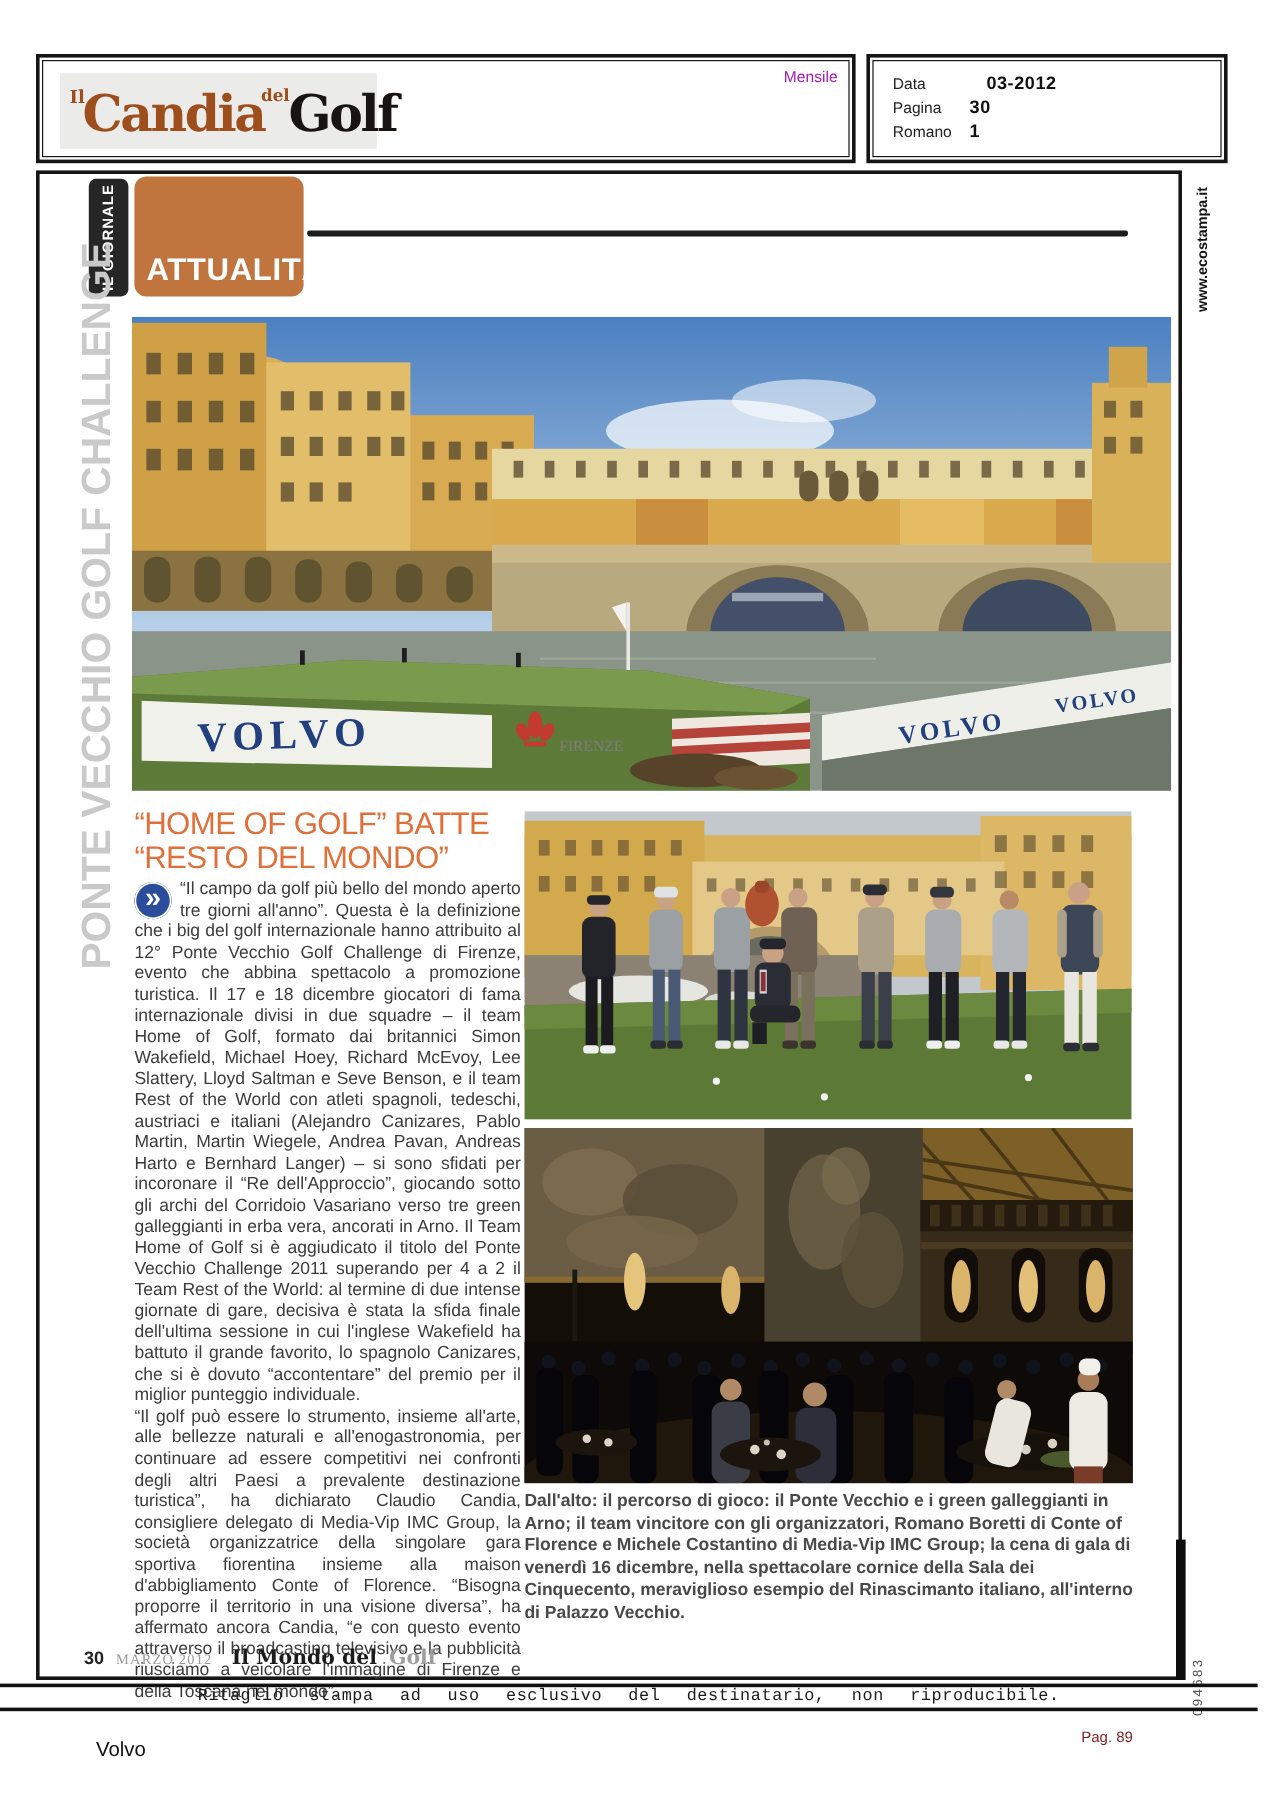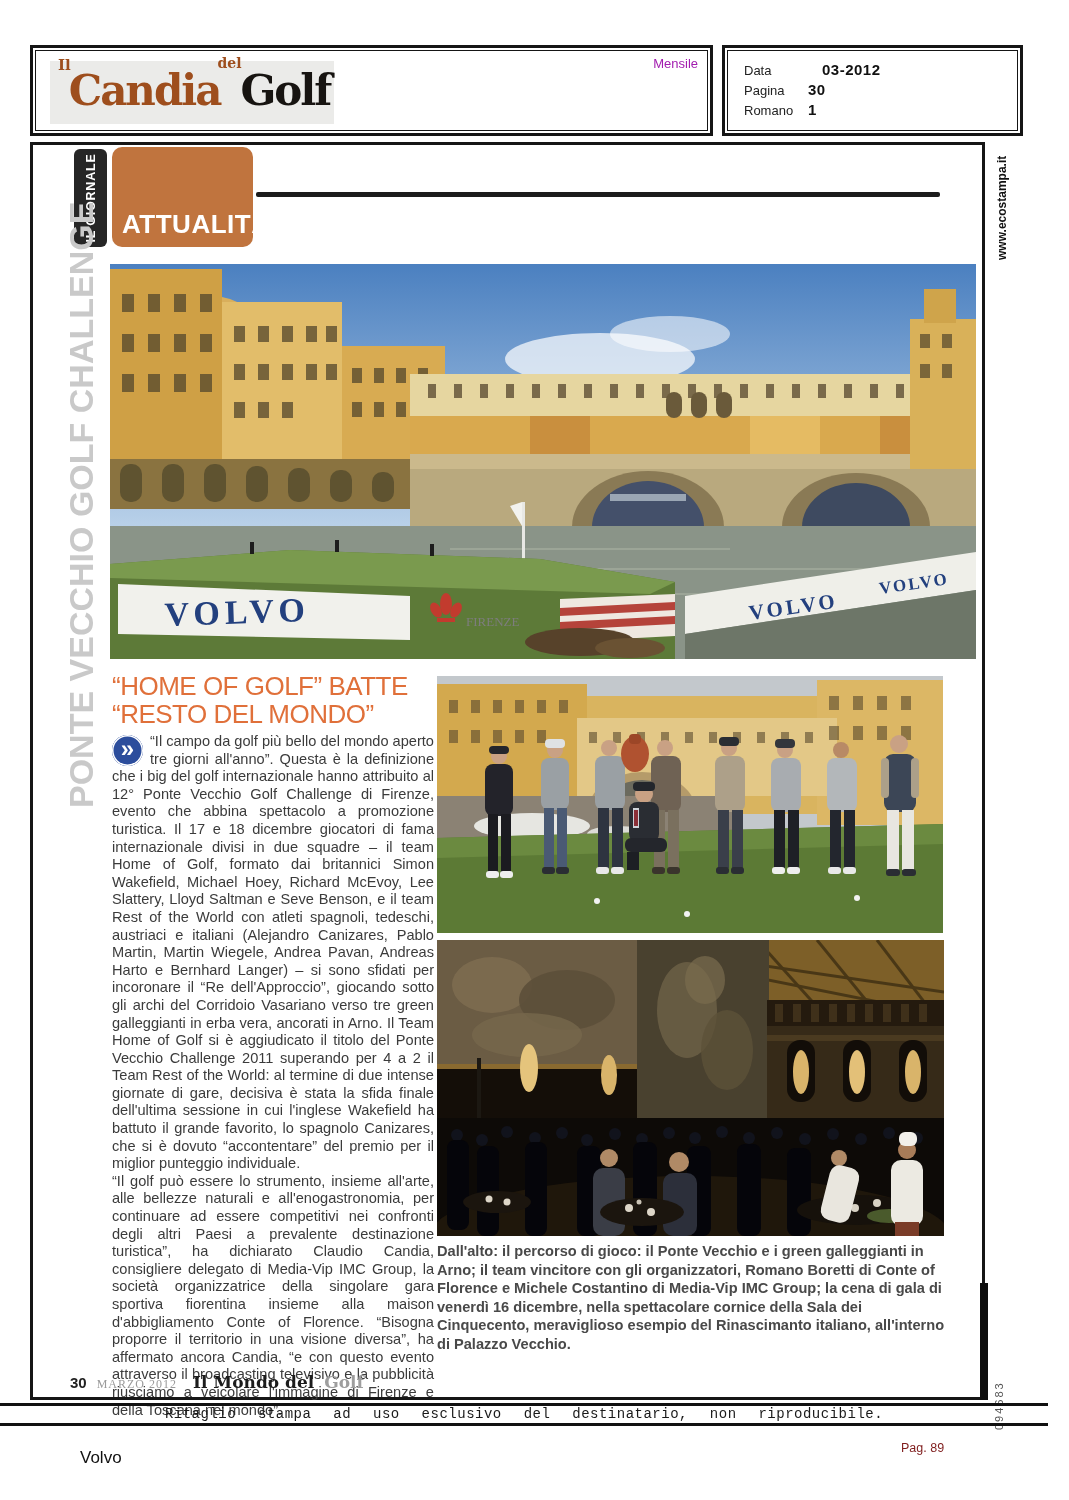--- a/index.html
+++ b/index.html
@@ -8,22 +8,22 @@
     position:relative; width:1069px; height:1500px; background:#ffffff;
     font-family:"Liberation Sans","DejaVu Sans",sans-serif; overflow:hidden;
   }
 
   
   .hdr-box { position:absolute; border:3px solid #151515; background:#fff; }
   .hdr-inner { position:absolute; inset:2px; border:1px solid #151515; }
   .hdr-left  { left:30px; top:45px; width:683px; height:91px; }
   .hdr-right { left:722px; top:45px; width:301px; height:91px; }
 
-  .logo-wrap { position:absolute; left:14px; top:10px; width:284px; height:63px;
-               background:#ebebe9; display:flex; align-items:center; padding:4px 8px 8px 8px; }
+  .logo-wrap { position:absolute; left:14px; top:10px; width:264px; height:63px;
+               background:#ebebe9; display:flex; align-items:flex-end; padding:4px 8px 8px 8px; }
   .logo-il   { font-family:"DejaVu Serif",serif; font-weight:bold; color:#9e4e1d; font-size:15px; position:relative; top:-26px; margin-right:-2px;}
   .logo-mondo{ font-family:"DejaVu Serif",serif; font-weight:bold; color:#9e4e1d; font-size:42px; letter-spacing:-2px; line-height:1;}
   .logo-del  { font-family:"DejaVu Serif",serif; font-weight:bold; color:#9e4e1d; font-size:14px; position:relative; top:-28px; margin-left:-3px; margin-right:-1px;}
   .logo-golf { font-family:"DejaVu Serif",serif; font-weight:bold; color:#171411; font-size:42px; letter-spacing:-2px; line-height:1;}
   .mensile { position:absolute; right:9px; top:5px; font-size:13px; color:#a21caf; }
 
   .meta-grid { position:absolute; left:16px; top:10px; display:grid;
                grid-template-columns:64px auto; row-gap:3px; align-items:baseline; }
   .meta-label { font-size:13px; color:#222; }
   .meta-value { font-size:15px; font-weight:bold; color:#111; letter-spacing:0.5px; }

